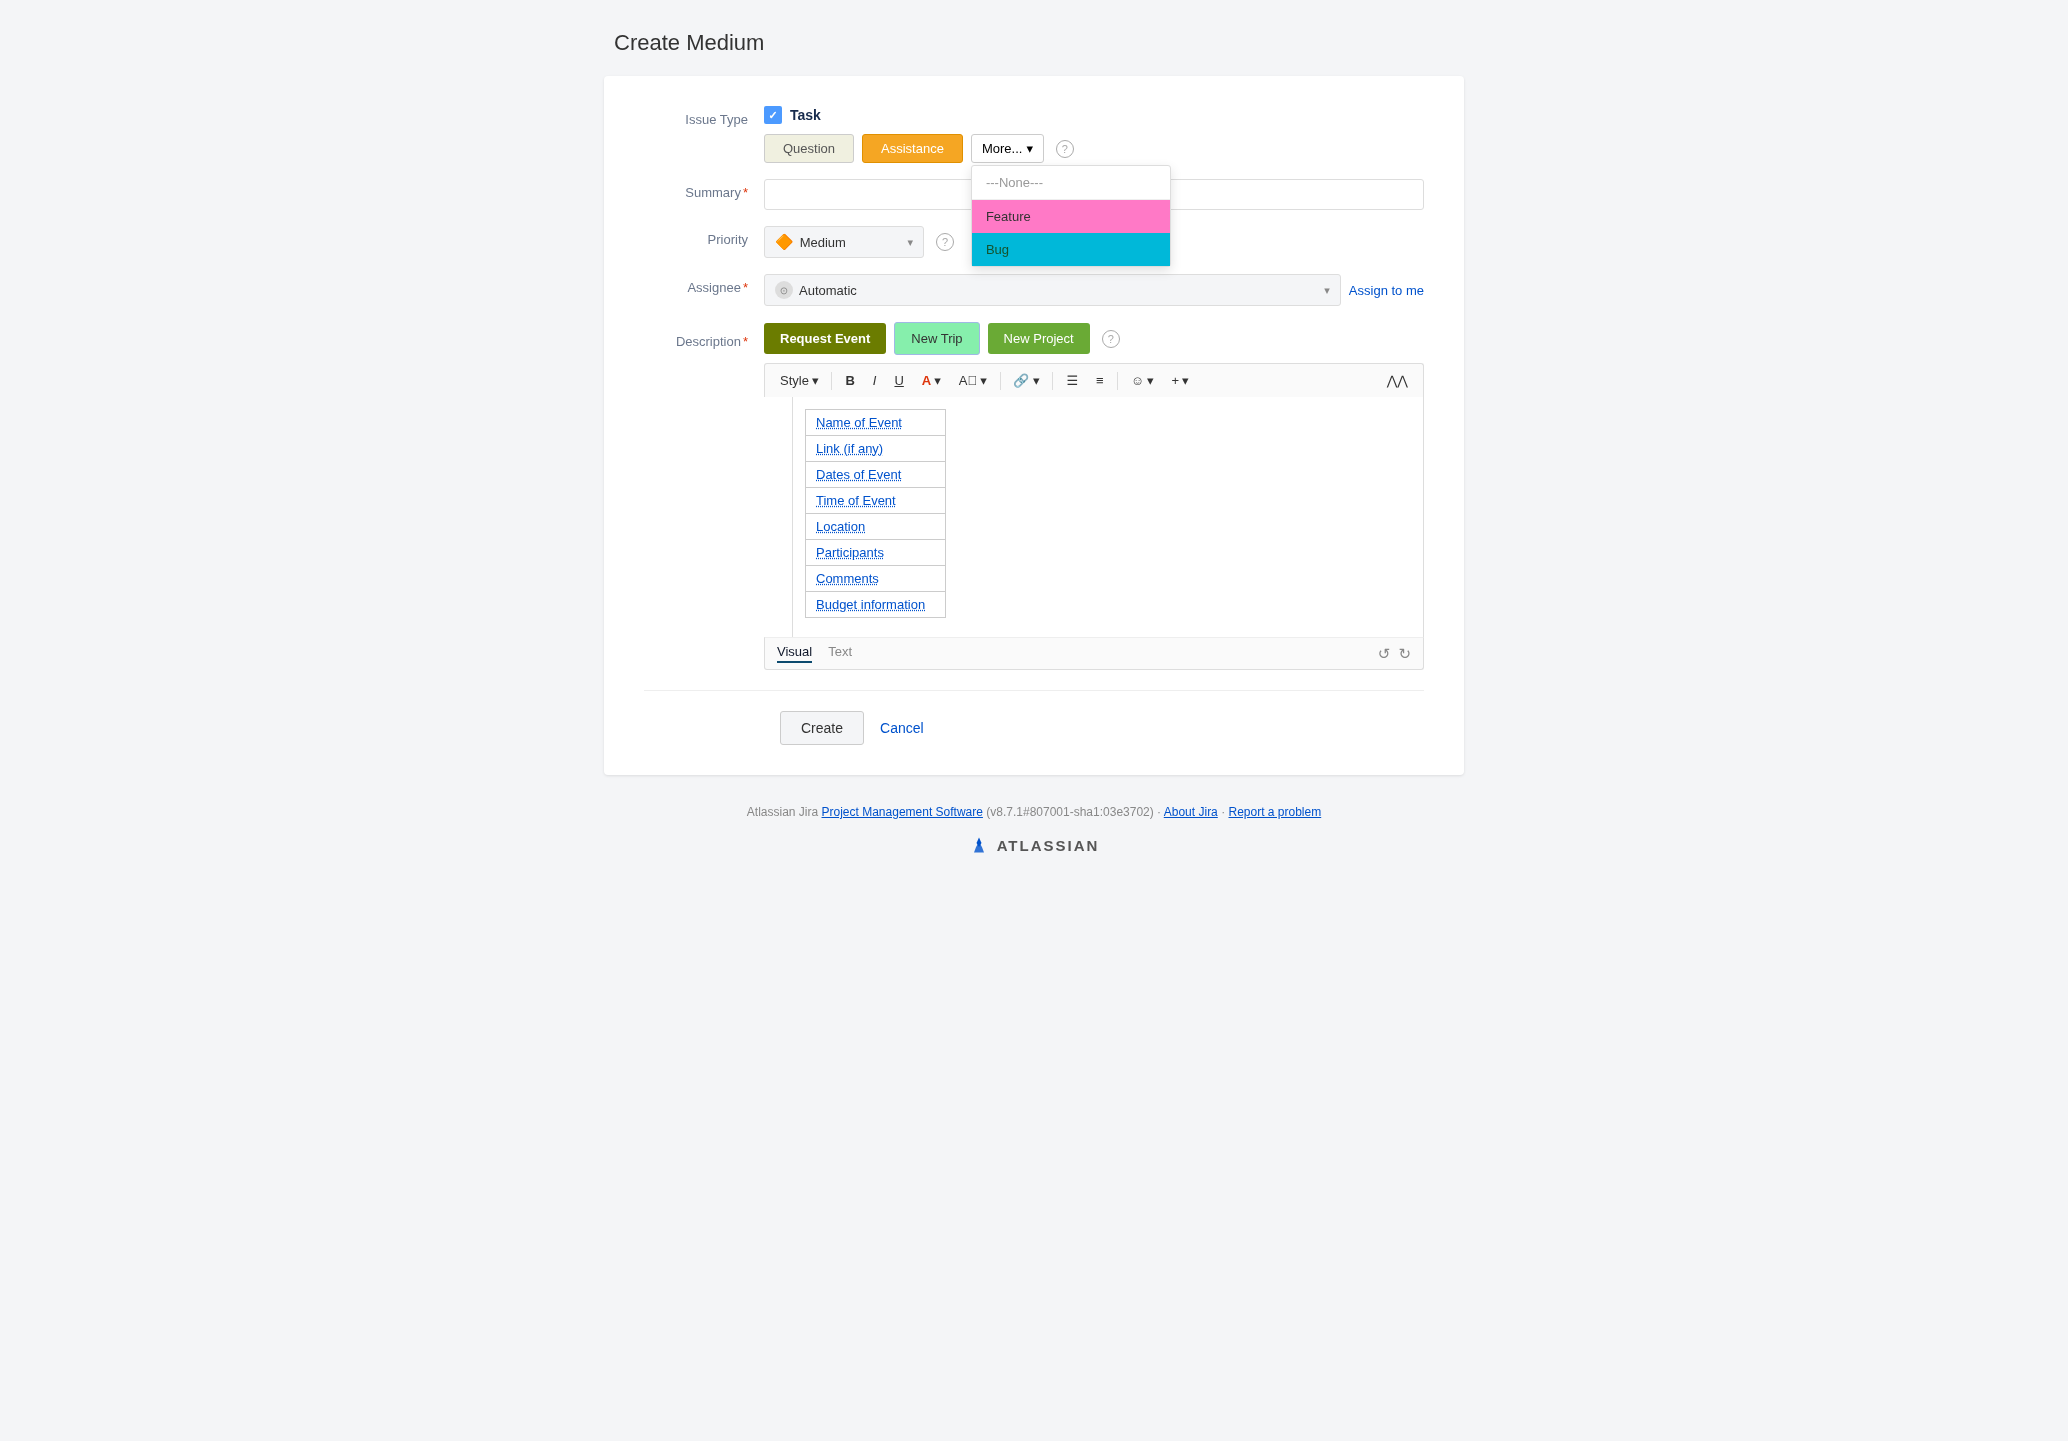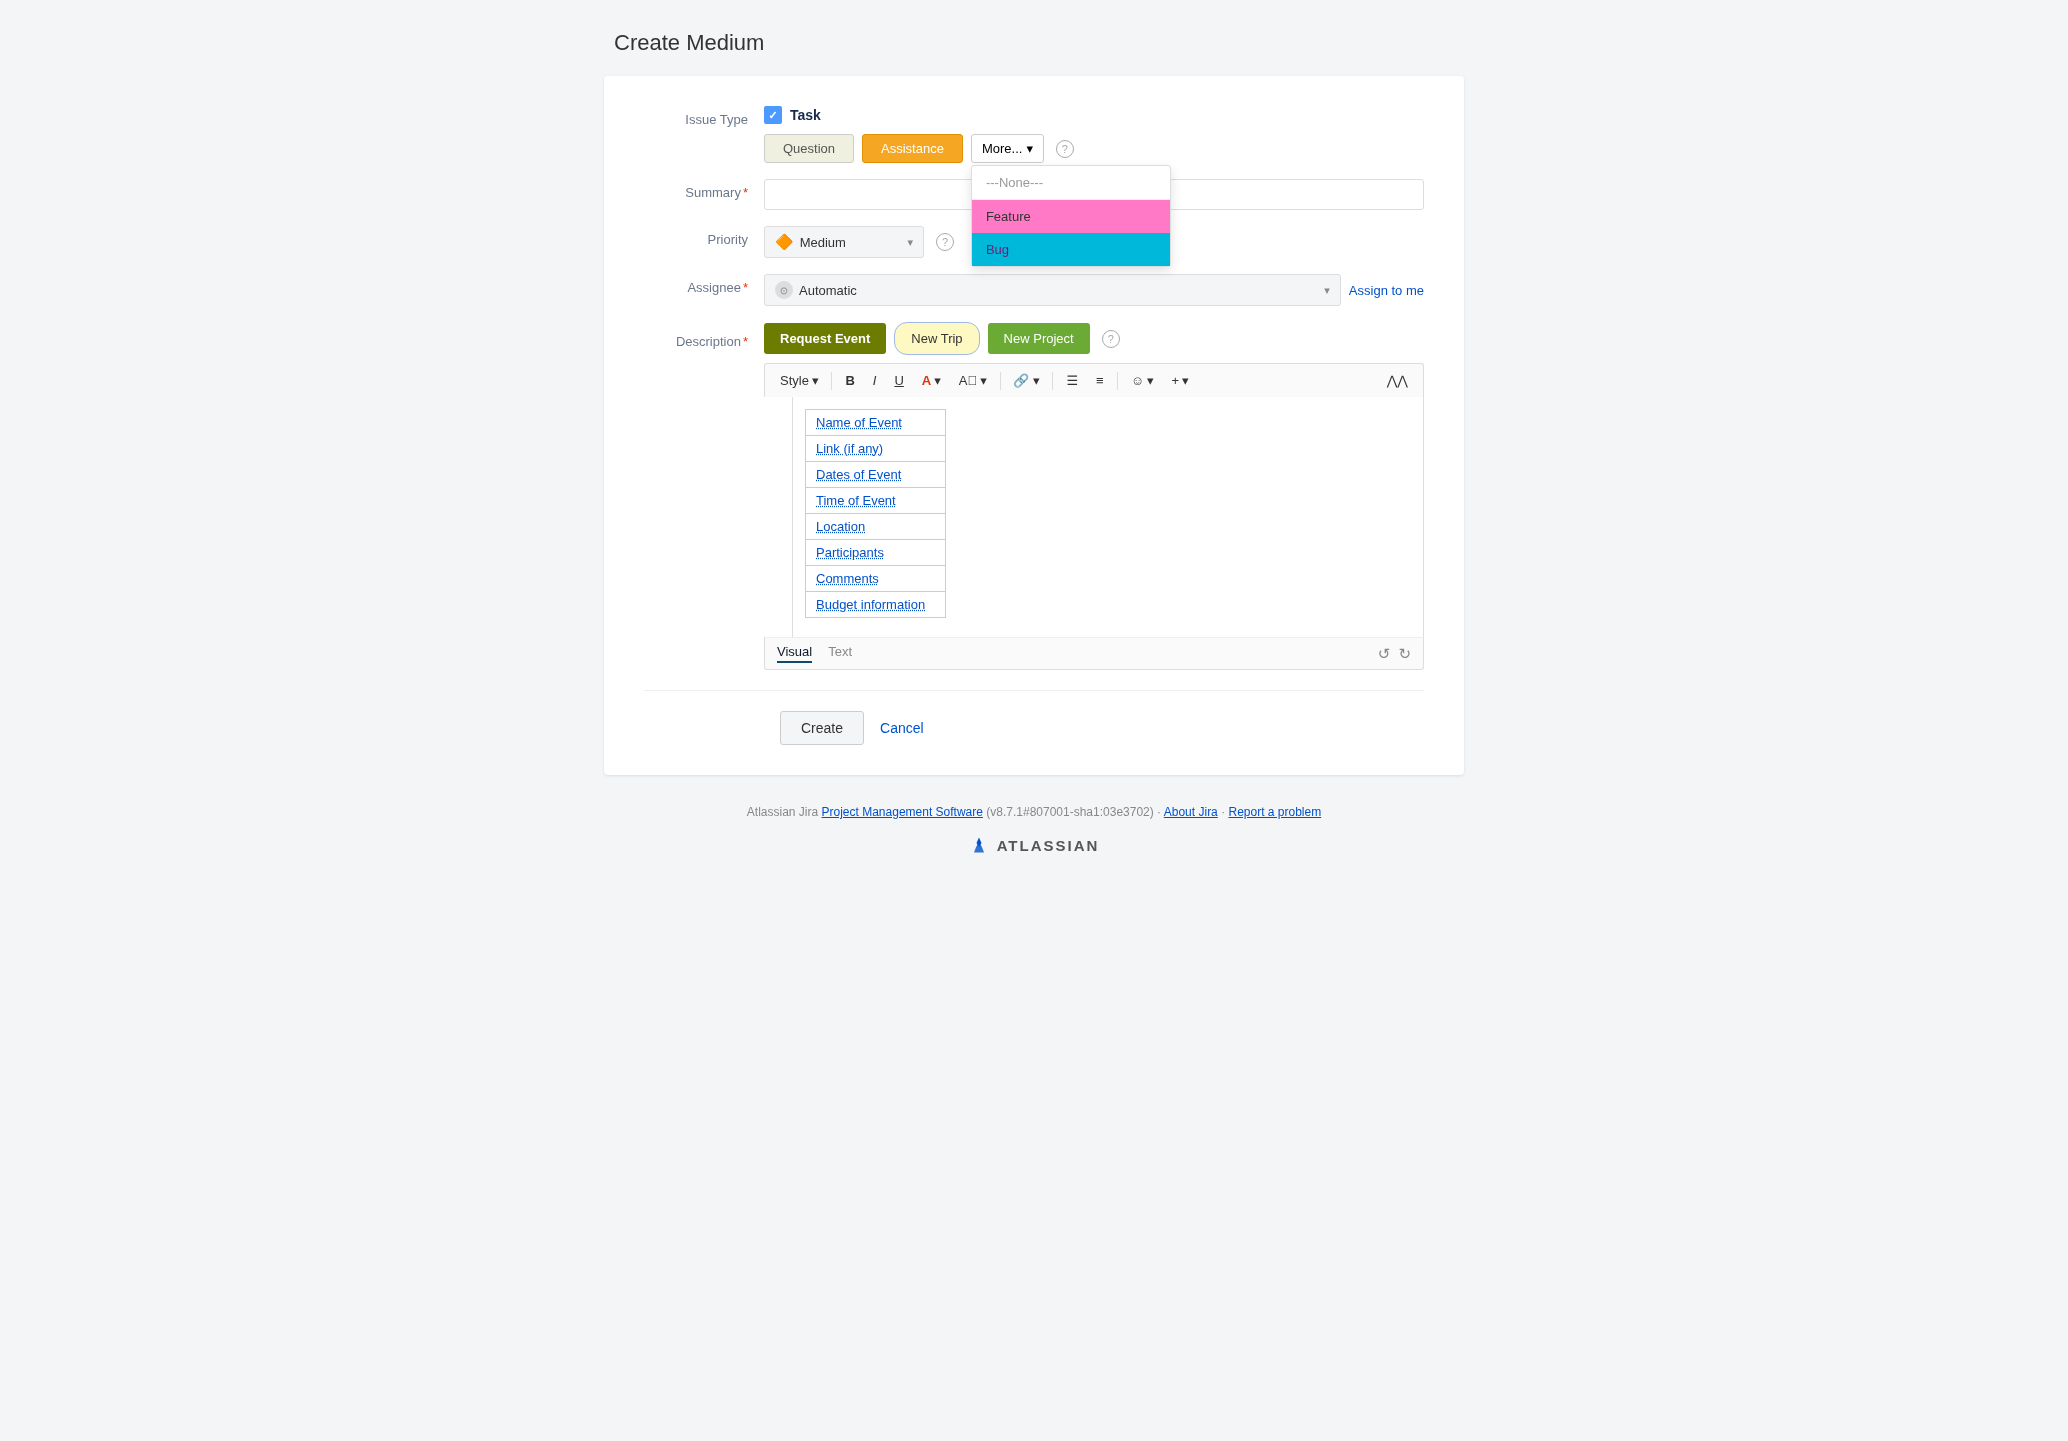--- a/index.html
+++ b/index.html
@@ -134,21 +134,21 @@
     .dropdown-item.none-item {
       color: #999;
       border-bottom: 1px solid #eee;
     }
     .dropdown-item.feature-item {
       background: #ff79c6;
       color: #333;
     }
     .dropdown-item.bug-item {
       background: #00b8d9;
-      color: #701a75;
+      color: #14532d;
     }
     
     .summary-input {
       width: 100%;
       border: 1px solid #ddd;
       border-radius: 3px;
       padding: 7px 10px;
       font-size: 13px;
       outline: none;
     }
@@ -230,25 +230,25 @@
       background: #6b7c00;
       color: white;
       border: none;
       padding: 8px 16px;
       border-radius: 3px;
       cursor: pointer;
       font-size: 13px;
       font-weight: 600;
     }
     .btn-new-trip {
-      background: #fef9c3;
+      background: #86efac;
       color: #333;
       border: 1px solid #a0b8e5;
       padding: 8px 16px;
-      border-radius: 13px;
+      border-radius: 3px;
       cursor: pointer;
       font-size: 13px;
     }
     .btn-new-project {
       background: #6aaa35;
       color: white;
       border: none;
       padding: 8px 16px;
       border-radius: 3px;
       cursor: pointer;

